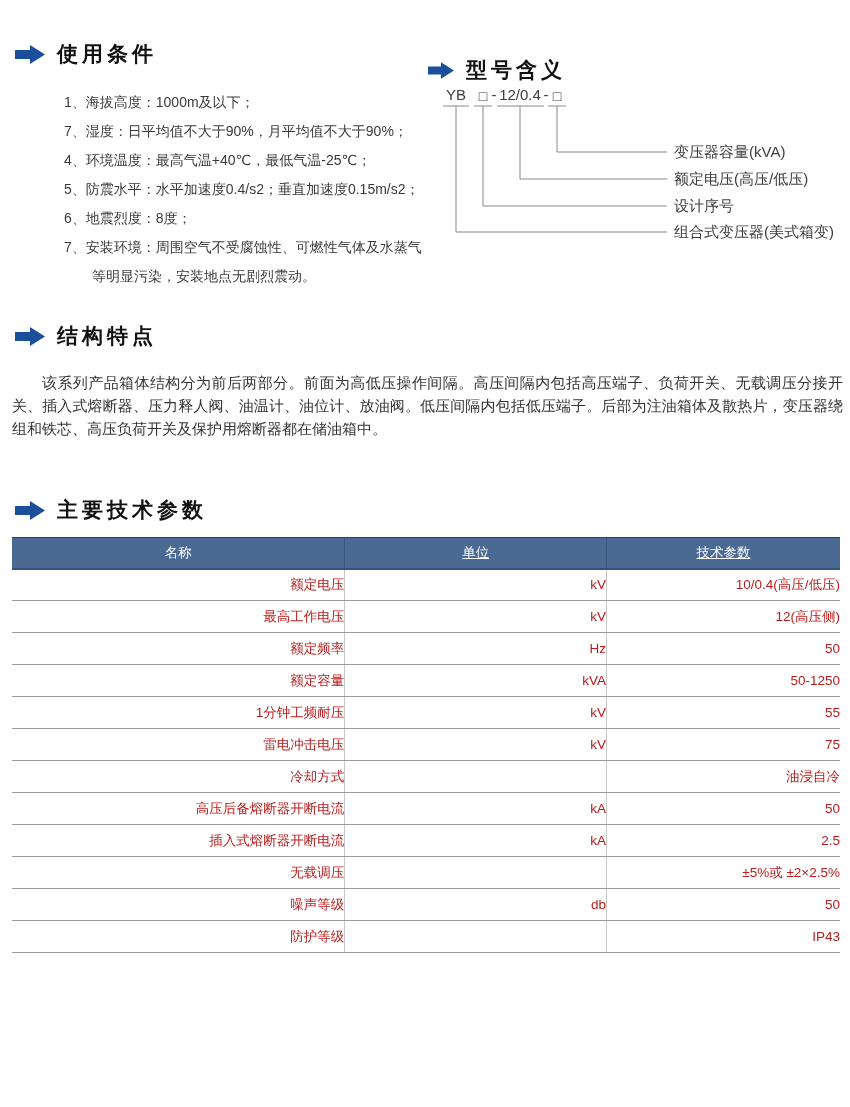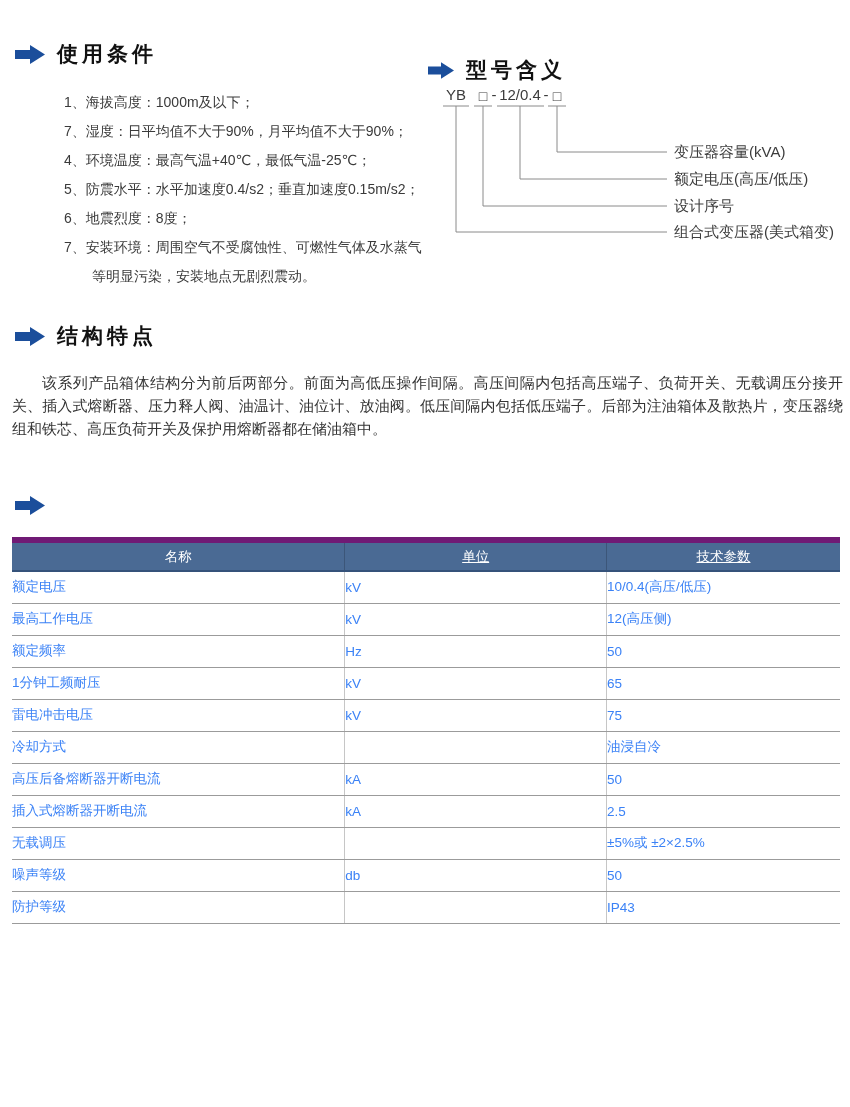--- a/index.html
+++ b/index.html
@@ -35,25 +35,25 @@
   .params-table {
     position:absolute; left:12px; top:537px; width:828px;
     border-collapse:collapse; table-layout:fixed;
   }
   .params-table col.c1 { width:40.2%; }
   .params-table col.c2 { width:31.6%; }
   .params-table col.c3 { width:28.2%; }
   .params-table th {
     background:var(--header-bg,#4a6a94); color:#fff; font-weight:normal;
     font-size:13.5px; height:31px; text-align:center;
-    border-bottom:2px solid #35527a; border-top:6px solid #701a75;
+    border-bottom:2px solid #35527a; border-top:1px solid #701a75;
   }
   .params-table th + th { border-left:1px solid rgba(0,0,0,0.18);text-decoration:underline; }
   .params-table td {
-    font-size:13.5px; color:#3b82f6; height:32px; text-align:left;
+    font-size:13.5px; color:#b91c1c; height:32px; text-align:right;
     border-bottom:1px solid #9b9b9b; background:#fff;
   }
   .params-table td + td { border-left:1px solid #c6c6c6; }
 </style>
 </head>
 <body>
 
 <div class="page">
 
   <div class="section-header" style="left:15px; top:40px;">
@@ -116,20 +116,21 @@
     </svg>
     <span class="section-title">结构特点</span>
   </div>
 
   <div class="structure-paragraph">该系列产品箱体结构分为前后两部分。前面为高低压操作间隔。高压间隔内包括高压端子、负荷开关、无载调压分接开关、插入式熔断器、压力释人阀、油温计、油位计、放油阀。低压间隔内包括低压端子。后部为注油箱体及散热片，变压器绕组和铁芯、高压负荷开关及保护用熔断器都在储油箱中。</div>
 
   <div class="section-header" style="left:15px; top:496px;">
     <svg class="arrow-icon" viewBox="0 0 30 19">
       <polygon points="0,5 15,5 15,0 30,9.5 15,19 15,14 0,14" fill="currentColor"></polygon>
     </svg>
+    <span class="section-title">主要技术参数</span>
   </div>
 
   <table class="params-table">
     <colgroup>
         <col class="c1">
         <col class="c2">
         <col class="c3">
       </colgroup>
     <thead>
       <tr>
@@ -148,23 +149,28 @@
           <td>最高工作电压</td>
           <td>kV</td>
           <td>12(高压侧)</td>
         </tr>
         <tr>
           <td>额定频率</td>
           <td>Hz</td>
           <td>50</td>
         </tr>
         <tr>
+          <td>额定容量</td>
+          <td>kVA</td>
+          <td>50-1250</td>
+        </tr>
+        <tr>
           <td>1分钟工频耐压</td>
           <td>kV</td>
-          <td>65</td>
+          <td>55</td>
         </tr>
         <tr>
           <td>雷电冲击电压</td>
           <td>kV</td>
           <td>75</td>
         </tr>
         <tr>
           <td>冷却方式</td>
           <td></td>
           <td>油浸自冷</td>

